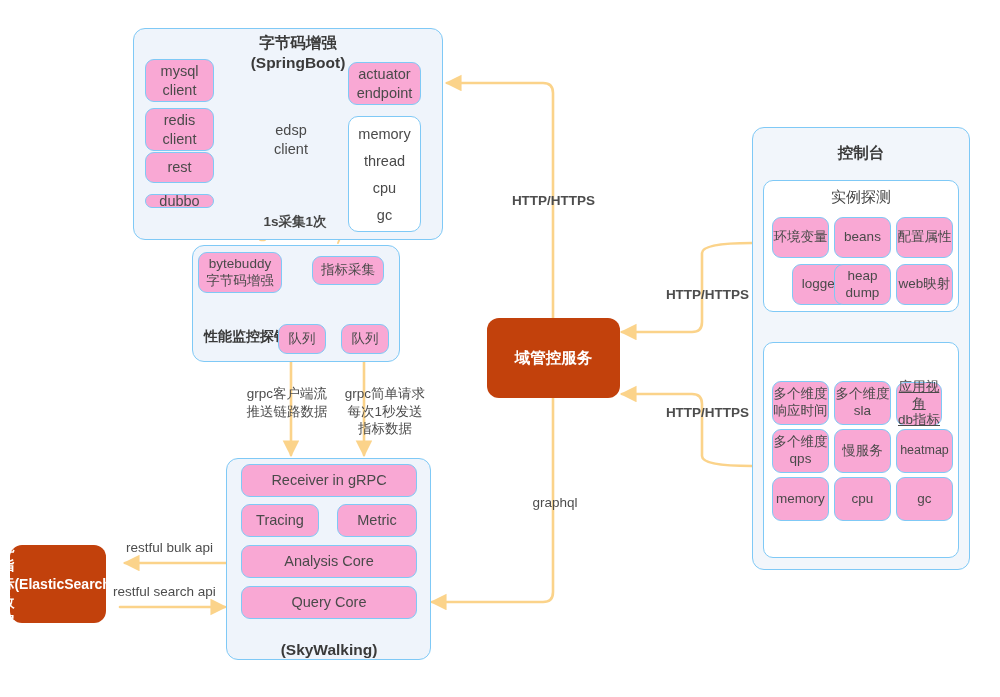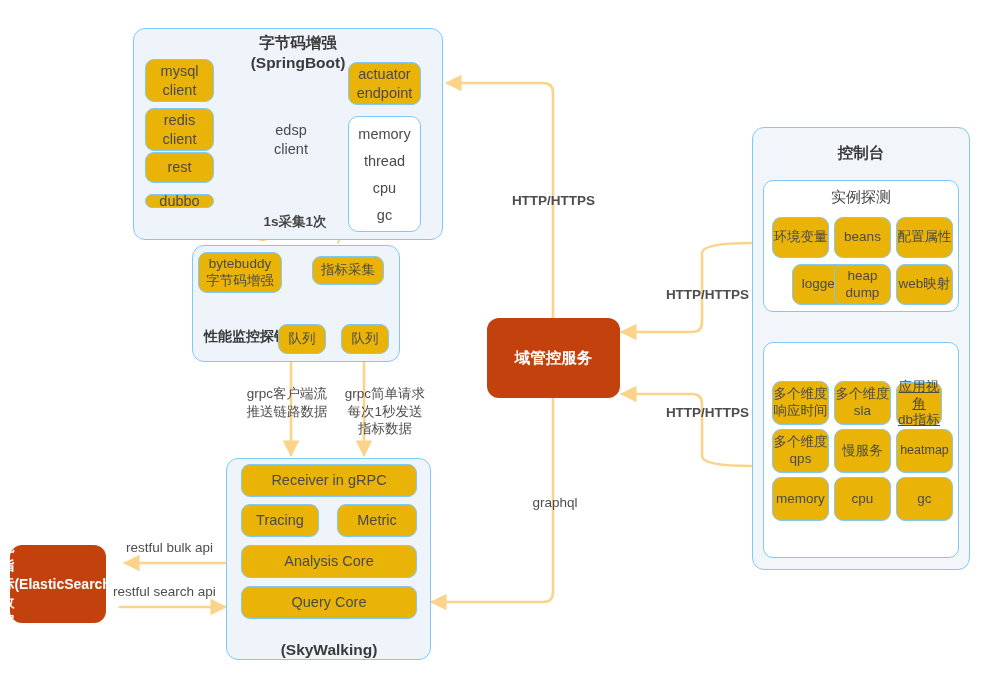--- a/index.html
+++ b/index.html
@@ -15,21 +15,21 @@
     position:absolute;box-sizing:border-box;
     background:#eff4fb;border:1.6px solid #7fc9f6;border-radius:12px;
   }
   .panel.light{background:#f2f6fb;}
   .group{
     position:absolute;box-sizing:border-box;
     background:#ffffff;border:1.4px solid #7fc9f6;border-radius:10px;
   }
   .node{
     position:absolute;box-sizing:border-box;
-    background:#eab308;border:1.4px solid #7fc9f6;border-radius:9px;
+    background:#f9a8d4;border:1.4px solid #7fc9f6;border-radius:9px;
     display:flex;align-items:center;justify-content:center;text-align:center;
     font-size:14.5px;line-height:1.25;color:#4a4a4a;
   }
   .node.small{font-size:13.5px;}
   .plain{
     position:absolute;display:flex;align-items:center;justify-content:center;
     text-align:center;line-height:1.3;
   }
   .title{font-weight:bold;font-size:15.5px;color:#3a3a3a;}
   .grouptitle{font-size:15px;color:#444;}

